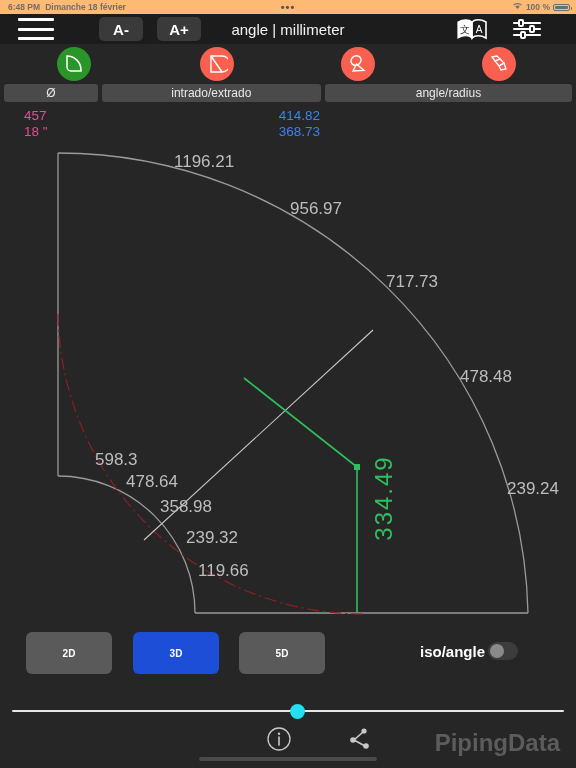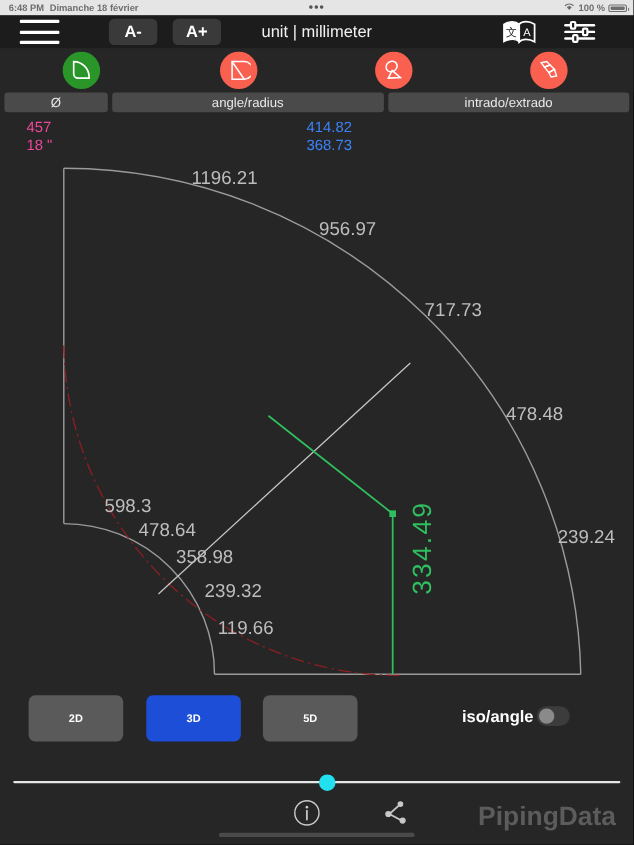--- a/index.html
+++ b/index.html
@@ -8,21 +8,21 @@
     width:576px; height:768px;
     background:#000;
     font-family:"Liberation Sans", sans-serif;
     overflow:hidden;
   }
   #app { position:relative; width:576px; height:768px; background:#262626; }
 
   
   .statusbar {
     position:absolute; top:0; left:0; width:576px; height:14px;
-    background:#e5e5e5; color:#6e6e6e;
+    background:#fdba74; color:#6e6e6e;
     font-size:8.5px; font-weight:bold;
     display:flex; align-items:center;
   }
   .sb-left { position:absolute; left:8px; display:flex; gap:5px; align-items:center; }
   .sb-center { position:absolute; left:0; width:576px; text-align:center; color:#555; font-size:11px; line-height:8px; letter-spacing:1px;}
   .sb-right { position:absolute; right:6px; display:flex; gap:3px; align-items:center; }
   .wifi-glyph { font-size:8px; }
   .batt {
     display:inline-block; width:17px; height:7px;
     border:1px solid #6e6e6e; border-radius:2px; position:relative;
@@ -137,21 +137,21 @@
   </div>
 
   <div class="topnav">
     <div class="hamburger">
       <span></span>
         <span></span>
         <span></span>
     </div>
     <div class="fontbtn minus">A-</div>
     <div class="fontbtn plus">A+</div>
-    <div class="nav-title">unit | millimeter</div>
+    <div class="nav-title">angle | millimeter</div>
     <div class="transl-icon">
       <svg width="34" height="24" viewBox="0 0 34 24">
         <path d="M3 5 C8 2 14 2 17 5 L17 21 C14 18 8 18 3 21 Z" fill="#ffffff" stroke="#ffffff" stroke-width="1.2"></path>
         <path d="M17 5 C20 2 26 2 31 5 L31 21 C26 18 20 18 17 21 Z" fill="none" stroke="#ffffff" stroke-width="1.6"></path>
         <text x="10" y="16" font-size="10" fill="#1c1c1c" text-anchor="middle" font-family="'Liberation Sans',sans-serif">文</text>
         <text x="24" y="16" font-size="10" fill="#ffffff" text-anchor="middle" font-family="'Liberation Sans',sans-serif">A</text>
       </svg>
     </div>
     <div class="sliders-icon">
       <svg width="30" height="22" viewBox="0 0 30 22">
@@ -191,22 +191,22 @@
       <svg width="22" height="22" viewBox="0 0 22 22">
         <path d="M4 4 L9 3 L12 6 L7 8 Z" fill="none" stroke="#ffffff" stroke-width="1.3"></path>
         <path d="M7 8 L12 6 L16 10 L11 13 Z" fill="none" stroke="#ffffff" stroke-width="1.3"></path>
         <path d="M11 13 L16 10 L18 16 L13 17 Z" fill="none" stroke="#ffffff" stroke-width="1.3"></path>
       </svg>
     </div>
   </div>
 
   <div class="tabsrow">
     <div class="tab t1">Ø</div>
+    <div class="tab t2">intrado/extrado</div>
     <div class="tab t3">angle/radius</div>
-    <div class="tab t2">intrado/extrado</div>
   </div>
 
   <div class="valrow">
     <div class="vcol c1">
       <span class="l1">457</span>
       <span class="l2">18 "</span>
     </div>
     <div class="vcol c2">
       <span class="l1">414.82</span>
       <span class="l2">368.73</span>

